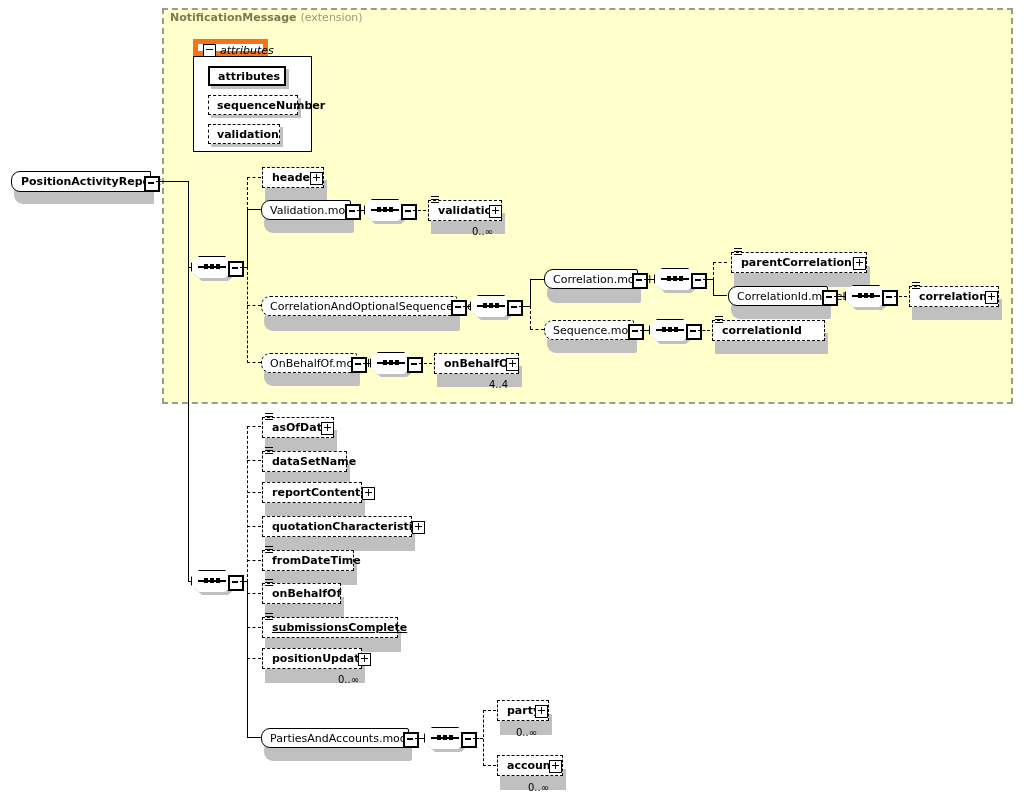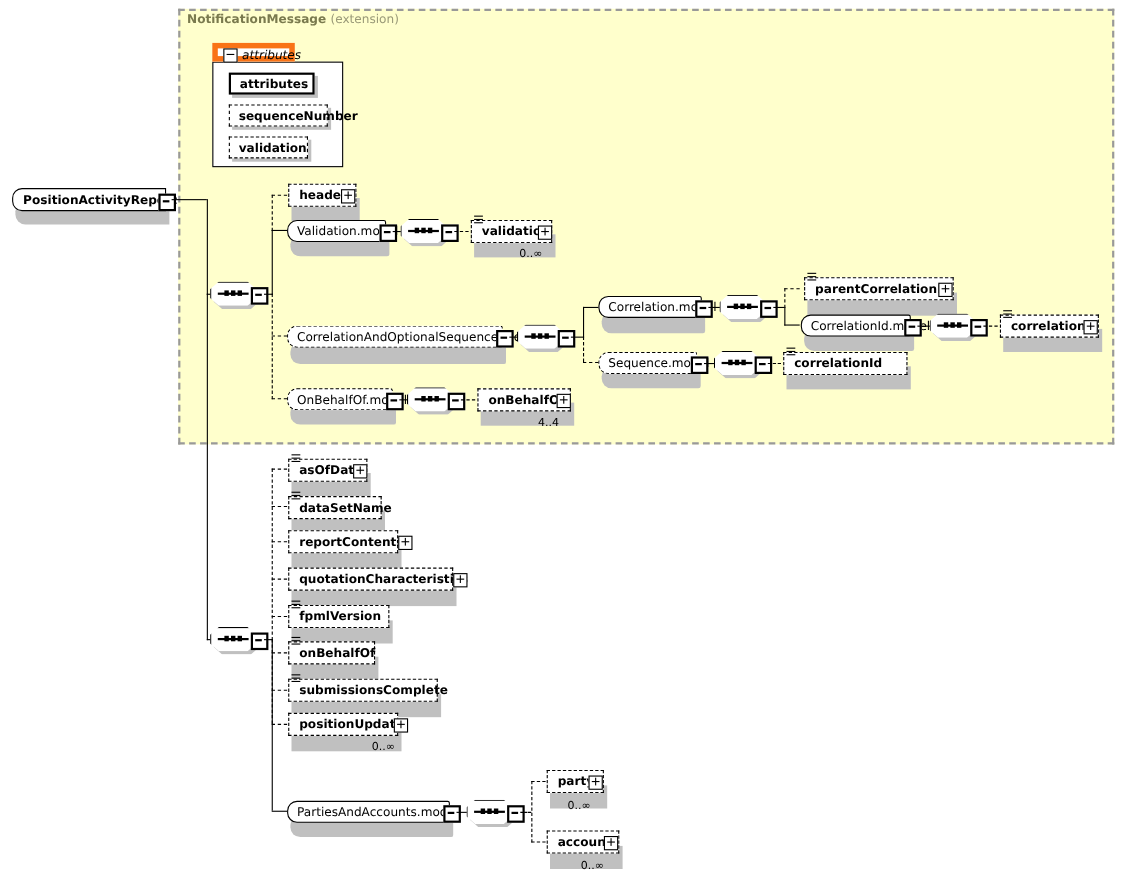--- a/index.html
+++ b/index.html
@@ -379,37 +379,37 @@
   <span class="pm plus" style="position:absolute;left:412px;top:521px;"></span>
 
   <div class="dh" style="left:247px;top:560px;width:14px;"></div>
   <div class="shadow" style="left:265px;top:564px;width:92px;height:21px;"></div>
   <div class="node elem" style="left:262px;top:550px;width:92px;">
     <span class="seqmark" style="left:2px;top:-5px;">
       <i></i>
         <i></i>
         <i></i>
     </span>
-    <span class="lbl">fpmlVersion</span>
+    <span class="lbl">fromDateTime</span>
   </div>
 
   <div class="dh" style="left:247px;top:593px;width:14px;"></div>
   <div class="shadow" style="left:265px;top:597px;width:79px;height:21px;"></div>
   <div class="node elem" style="left:262px;top:583px;width:79px;">
     <span class="seqmark" style="left:2px;top:-5px;">
       <i></i>
         <i></i>
         <i></i>
     </span>
     <span class="lbl">onBehalfOf</span>
   </div>
 
   <div class="dh" style="left:247px;top:627px;width:14px;"></div>
   <div class="shadow" style="left:265px;top:631px;width:136px;height:21px;"></div>
-  <div class="node elem" style="left:262px;top:617px;width:136px;">
+  <div class="node elem" style="left:262px;top:617px;width:136px;text-decoration:underline;">
     <span class="seqmark" style="left:2px;top:-5px;">
       <i></i>
         <i></i>
         <i></i>
     </span>
     <span class="lbl">submissionsComplete</span>
   </div>
 
   <div class="dh" style="left:247px;top:658px;width:14px;"></div>
   <div class="shadow" style="left:265px;top:662px;width:100px;height:21px;"></div>

